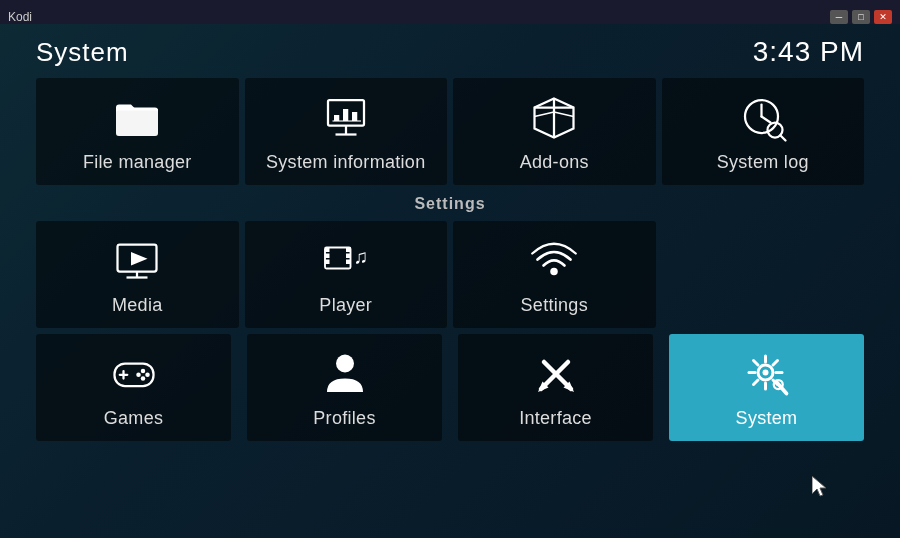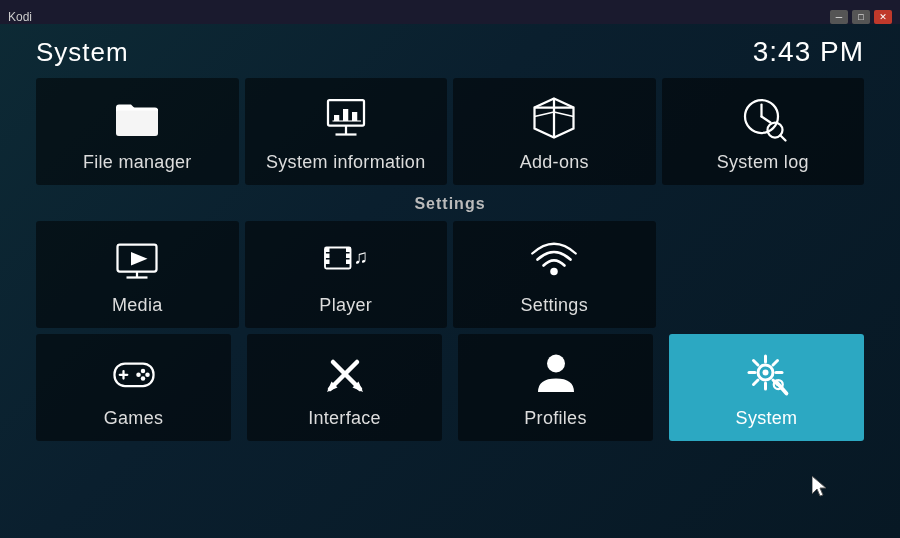--- a/index.html
+++ b/index.html
@@ -307,38 +307,38 @@
           <circle cx="38" cy="33" r="3" fill="#fff"></circle>
         </svg>
       </div>
       <span class="item-label">Games</span>
     </div>
 
     <div class="grid-item">
       <div class="icon-area">
         <svg viewBox="0 0 64 64" xmlns="http://www.w3.org/2000/svg">
 
+          <circle cx="32" cy="18" r="12" fill="#fff"></circle>
+          <path d="M8 56 Q8 38 32 38 Q56 38 56 56 Z" fill="#fff"></path>
+        </svg>
+      </div>
+      <span class="item-label">Profiles</span>
+    </div>
+
+    <div class="grid-item">
+      <div class="icon-area">
+        <svg viewBox="0 0 64 64" xmlns="http://www.w3.org/2000/svg">
+
           <line x1="12" y1="52" x2="48" y2="16" stroke="#fff" stroke-width="6" stroke-linecap="round"></line>
           <line x1="16" y1="16" x2="52" y2="52" stroke="#fff" stroke-width="6" stroke-linecap="round"></line>
           <polygon points="8,56 14,42 22,50" fill="#fff"></polygon>
           <polygon points="56,56 42,50 50,42" fill="#fff"></polygon>
         </svg>
       </div>
       <span class="item-label">Interface</span>
-    </div>
-
-    <div class="grid-item">
-      <div class="icon-area">
-        <svg viewBox="0 0 64 64" xmlns="http://www.w3.org/2000/svg">
-
-          <circle cx="32" cy="18" r="12" fill="#fff"></circle>
-          <path d="M8 56 Q8 38 32 38 Q56 38 56 56 Z" fill="#fff"></path>
-        </svg>
-      </div>
-      <span class="item-label">Profiles</span>
     </div>
 
     <div class="grid-item active">
       <div class="icon-area">
         <svg viewBox="0 0 64 64" xmlns="http://www.w3.org/2000/svg">
 
           <circle cx="30" cy="30" r="10" fill="none" stroke="#fff" stroke-width="4"></circle>
           <circle cx="30" cy="30" r="4" fill="#fff"></circle>
 
           <g stroke="#fff" stroke-width="4" stroke-linecap="round">

